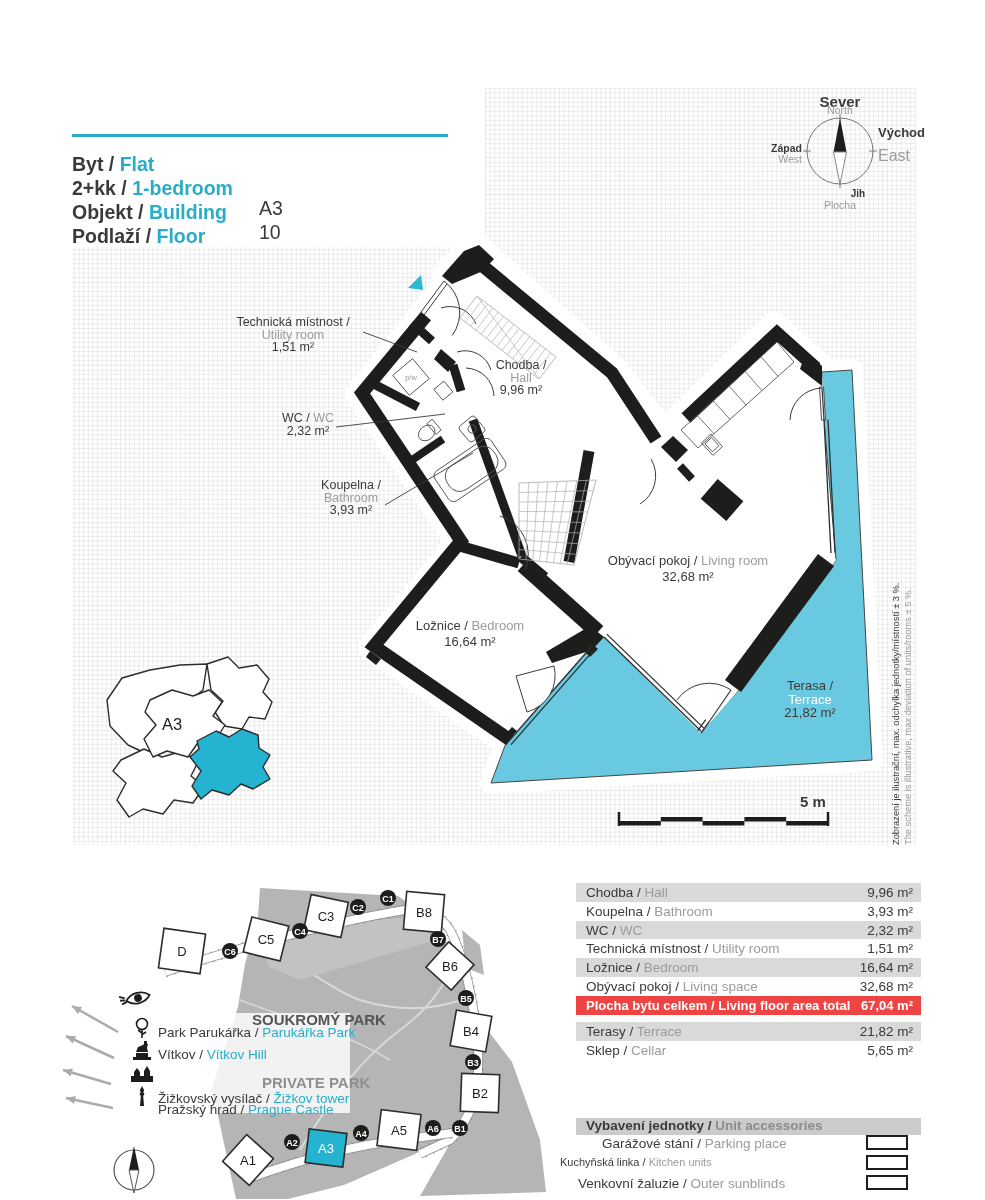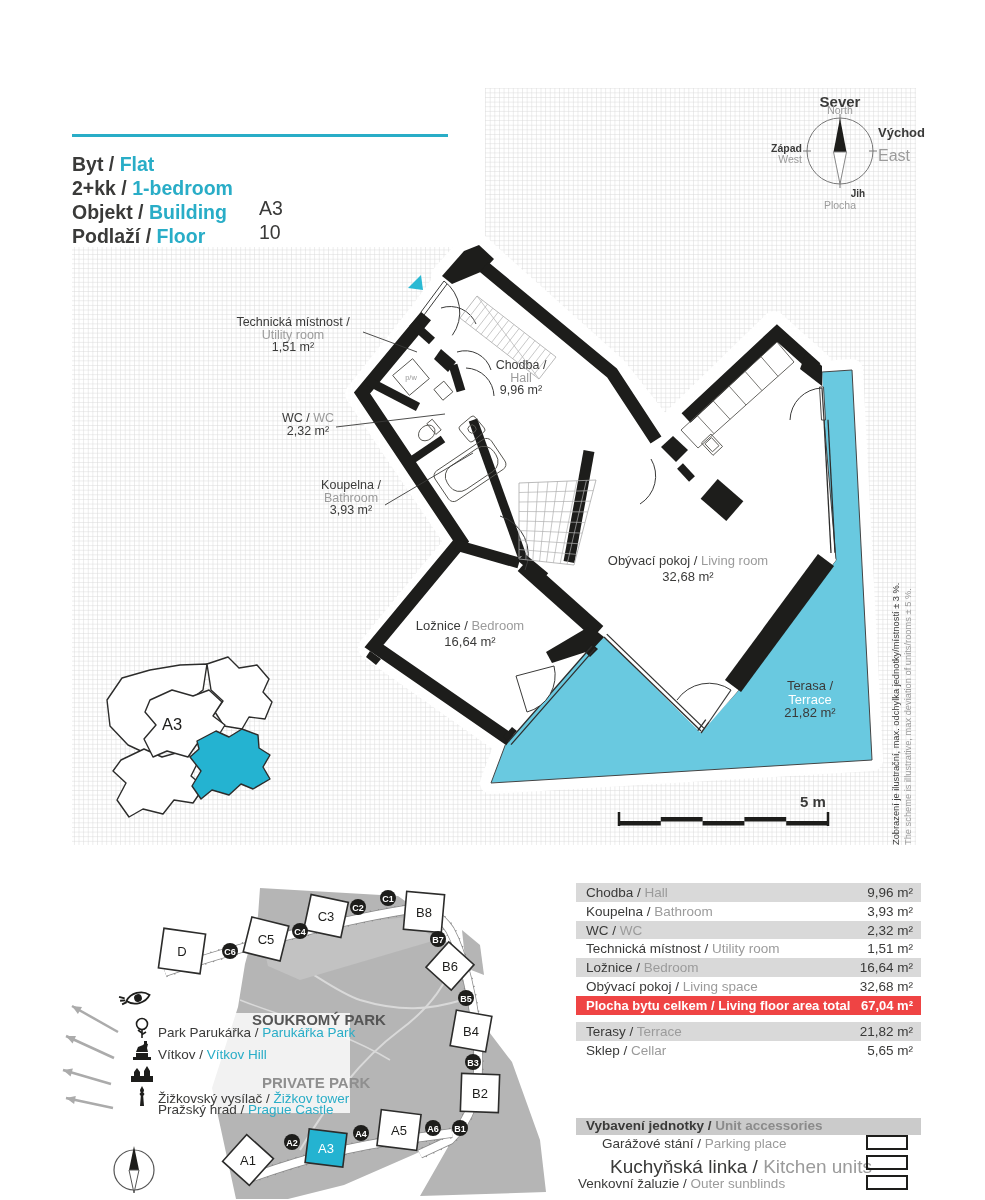--- a/index.html
+++ b/index.html
@@ -340,21 +340,21 @@
     </div>
 <div class="row" style="top:1041.0px;background:#fff;text-align:center;">
       <span class="n">Sklep / <span class="g">Cellar</span></span>
       <span class="v">5,65 m²</span>
     </div>
 <div class="row" style="top:1118px;height:17px;background:#cbcbcb;font-weight:bold;">
       <span class="n" style="top:0px;">Vybavení jednotky / <span style="color:#8b8b8b;">Unit accessories</span></span>
     </div>
 <div class="abs k" style="left:578px;top:1136px;font-size:13.5px;margin-left:24px;">Garážové stání / <span class="g">Parking place</span></div>
 <div class="abs" style="left:866px;top:1135px;width:38px;height:11px;border:2px solid #1d1d1b;"></div>
-<div class="abs k" style="left:610px;top:1156px;font-size:19px;">Kuchyňská linka / <span class="g">Kitchen units</span></div>
+<div class="abs k" style="left:560px;top:1156px;font-size:11px;">Kuchyňská linka / <span class="g">Kitchen units</span></div>
 <div class="abs" style="left:866px;top:1155px;width:38px;height:11px;border:2px solid #1d1d1b;"></div>
 <div class="abs k" style="left:578px;top:1176px;font-size:13.5px;">Venkovní žaluzie / <span class="g">Outer sunblinds</span></div>
 <div class="abs" style="left:866px;top:1175px;width:38px;height:11px;border:2px solid #1d1d1b;"></div>
 <div class="abs" style="left:252px;top:1011px;font-size:15px;font-weight:bold;color:#555;">SOUKROMÝ PARK</div>
 <div class="abs" style="left:262px;top:1035px;font-size:15px;font-weight:bold;color:#8f8f8f;margin-top:39px;">PRIVATE PARK</div>
 <div class="abs k" style="left:158px;top:1025px;font-size:13.5px;">Park Parukářka / <span class="c">Parukářka Park</span></div>
 <div class="abs k" style="left:158px;top:1047px;font-size:13.5px;">Vítkov / <span class="c">Vítkov Hill</span></div>
 <div class="abs k" style="left:158px;top:1069px;font-size:13.5px;margin-top:33px;">Pražský hrad / <span class="c">Prague Castle</span></div>
 <div class="abs k" style="left:158px;top:1091px;font-size:13.5px;">Žižkovský vysílač / <span class="c">Žižkov tower</span></div>
 </div>

